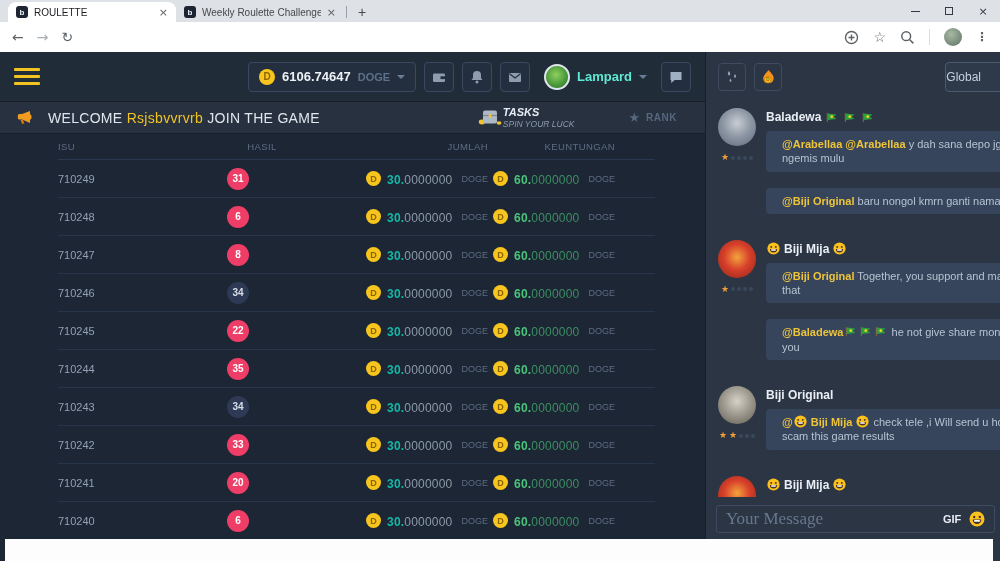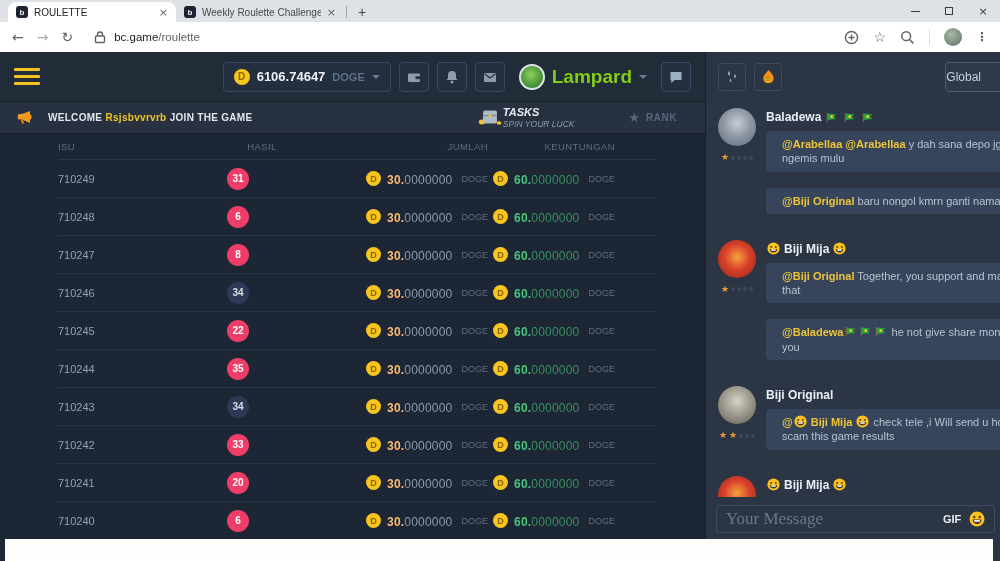--- a/index.html
+++ b/index.html
@@ -42,45 +42,45 @@
   .nav-right { margin-left:auto; display:flex; align-items:center; gap:8px; }
   .balance-pill { height:30px; border:1px solid #3a4961; border-radius:4px; display:flex; align-items:center; padding:0 10px; gap:7px; background:#232f3f; }
   .coin { width:16px; height:16px; border-radius:50%; background:#f7c51e; color:#8a6505; font-size:10px; font-weight:bold; display:flex; align-items:center; justify-content:center; flex:0 0 auto; }
   .coin.sm { width:15px; height:15px; font-size:9px; }
   .balance-num { color:#eef2f6; font-weight:bold; font-size:13px; }
   .balance-cur { color:#5f7089; font-size:11px; font-weight:bold; }
   .caret { width:0; height:0; border-left:4px solid transparent; border-right:4px solid transparent; border-top:4px solid #6b7d94; }
   .icon-btn { width:30px; height:30px; border:1px solid #3a4961; border-radius:4px; display:flex; align-items:center; justify-content:center; background:#232f3f; }
   .user { display:flex; align-items:center; gap:7px; margin:0 6px; }
   .user-avatar { width:26px; height:26px; border-radius:50%; border:2px solid #dfe5ec; background:radial-gradient(circle at 45% 40%, #8fd05e 0%, #4c9b3c 55%, #2e6b28 100%); }
-  .user-name { color:#84cc16; font-weight:bold; font-size:19px; }
+  .user-name { color:#5eead4; font-weight:bold; font-size:13px; }
 
   .banner { height:32px; background:#27313f; display:flex; align-items:center; padding:0 16px; gap:12px; flex:0 0 auto; border-bottom:1px solid #161f2b; }
-  .banner-text { font-size:10px; font-weight:bold; color:#dfe6ee; letter-spacing:.3px; }
+  .banner-text { font-size:14px; font-weight:normal; color:#dfe6ee; letter-spacing:.3px; }
   .banner-user { color:#f0c422; }
   .tasks { margin-left:auto; display:flex; align-items:center; gap:0; }
   .tasks-title { font-size:11px; font-style:italic; font-weight:bold; color:#e6ecf3; line-height:1.15; }
   .tasks-sub { font-size:8.5px; font-style:italic; color:#8b99ac; }
   .rank { display:flex; align-items:center; gap:6px; margin:0 12px 0 42px; }
   .rank-star { color:#56677f; font-size:13px; font-family:"DejaVu Sans", sans-serif; }
   .rank-label { font-size:10px; color:#56677f; font-weight:bold; letter-spacing:.5px; }
 
   .table-head { height:26px; display:grid; grid-template-columns:110px 140px 180px 165px; margin:0 50px 0 58px; align-items:center; font-size:9.5px; color:#5d6d84; letter-spacing:.4px; border-bottom:1px solid #293850; flex:0 0 auto; }
   .th-hasil { justify-self:center;margin-left:48px; }
   .th-jumlah { justify-self:end; }
   .th-keunt { justify-self:end; padding-right:38px;text-align:center; }
   .tbody { flex:1; }
   .t-row { display:grid; grid-template-columns:110px 140px 180px 165px; margin:0 50px 0 58px; height:38px; align-items:center; border-bottom:1px solid #27354b; }
   .row-id { font-size:11px; color:#93a0b4; }
   .badge { width:22px; height:22px; border-radius:50%; display:flex; align-items:center; justify-content:center; font-size:10px; font-weight:bold; color:#fff; justify-self:center; }
   .badge.red { background:#ee3e67; }
   .badge.dark { background:#2e3a55; color:#d7dee8; }
   .cell-amt { display:flex; align-items:center; justify-content:flex-end; gap:6px; }
   .cell-amt.keunt { padding-right:38px; }
-  .amt-main { font-size:12px; font-weight:bold; color:#fdba74; letter-spacing:.2px; }
+  .amt-main { font-size:12px; font-weight:bold; color:#14b8a6; letter-spacing:.2px; }
   .amt-zeros { font-size:12px; color:#8d9aa8; letter-spacing:.2px; }
   .profit .amt-main { color:#49c579; }
   .profit .amt-zeros { color:#3c8f62; }
   .unit { font-size:9px; color:#5d6d84; margin-left:3px; }
 
   .white-bar { position:absolute; left:5px; right:7px; bottom:0; height:22px; background:#fdfdfd; z-index:30; }
 
   
   .chat-header { height:50px; display:flex; align-items:center; gap:8px; padding:0 12px; flex:0 0 auto; }
   .chat-btn { width:28px; height:28px; border:1px solid #3e4c61; border-radius:4px; display:flex; align-items:center; justify-content:center; }
@@ -134,27 +134,20 @@
         <span class="max-glyph"></span>
       </span>
     <span class="win-btn">×</span>
   </div>
 </div>
 
 <div class="addressbar">
   <span class="nav-ic">←</span>
   <span class="nav-ic fwd">→</span>
   <span class="nav-ic">↻</span>
-  <span class="url-area">
-    <svg width="12" height="14" viewBox="0 0 12 14">
-        <rect x="1.5" y="6" width="9" height="6.5" rx="1" fill="none" stroke="#5f6368" stroke-width="1.4"></rect>
-        <path d="M3.5 6 V4.5 a2.5 2.5 0 0 1 5 0 V6" fill="none" stroke="#5f6368" stroke-width="1.4"></path>
-      </svg>
-    <span class="url-text"><span>bc.game</span><span class="path">/roulette</span></span>
-  </span>
   <span class="right-ics">
     <svg width="15" height="15" viewBox="0 0 15 15">
         <circle cx="7.5" cy="7.5" r="6" fill="none" stroke="#5f6368" stroke-width="1.4"></circle>
         <path d="M7.5 4.5 v6 M4.5 7.5 h6" stroke="#5f6368" stroke-width="1.4"></path>
       </svg>
     <span class="nav-ic">☆</span>
     <svg width="15" height="15" viewBox="0 0 15 15">
         <circle cx="6.2" cy="6.2" r="4.4" fill="none" stroke="#5f6368" stroke-width="1.5"></circle>
         <path d="M9.5 9.5 L13.4 13.4" stroke="#5f6368" stroke-width="1.5"></path>
       </svg>

